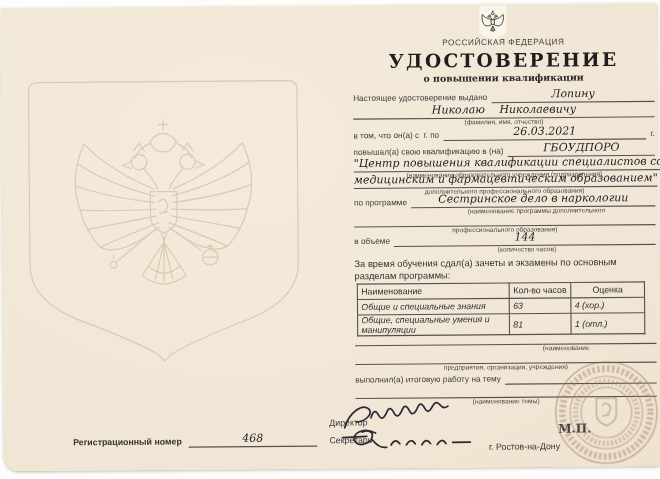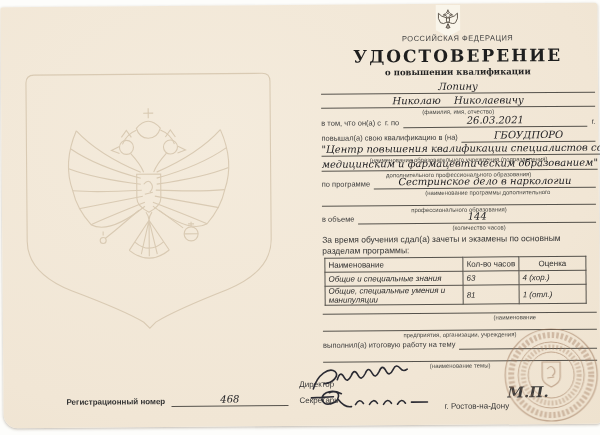--- a/index.html
+++ b/index.html
@@ -27,21 +27,21 @@
   table.exam{position:absolute;left:322px;top:253px;width:261px;border-collapse:collapse;
     font-size:8px;color:#2d2d2d;table-layout:fixed;}
   table.exam td,table.exam th{border:1px solid #55524c;padding:0 3px;text-align:center;}
   table.exam th{font-weight:normal;height:13px;}
   table.exam th:first-child{text-align:left;}
   table.exam td{font-style:italic;text-align:left;height:13px;}
   table.exam td:first-child{text-align:left;}
   .sig{stroke:#2b2b33;stroke-width:1.6;fill:none;stroke-linecap:round;}
   .wm{stroke:#d9cab3;fill:none;stroke-width:1.1;}
   .small-lbl{font-size:8px;color:#343434;}
-  .mp{font-family:"DejaVu Serif",serif;font-weight:bold;font-size:15px;color:#3a3a3a;font-style:italic;}
+  .mp{font-family:"DejaVu Serif",serif;font-weight:bold;font-size:11px;color:#3a3a3a;}
   .date-txt{font-size:8.5px;color:#8a7d6d;}
   .reg-row{position:absolute;left:63px;top:387px;width:222px;height:14px;display:flex;align-items:flex-end;gap:6px;}
   .reg-lbl{font-size:8px;font-weight:bold;color:#333;white-space:nowrap;padding-bottom:1px;margin-top:44px;}
   .seal{opacity:.55;filter:blur(.3px);}
 </style>
 </head>
 <body>
 
 <div class="paper">
 
@@ -85,20 +85,21 @@
     </svg>
   </div>
 
   <div class="abs hdr">
     <div class="country">РОССИЙСКАЯ ФЕДЕРАЦИЯ</div>
     <div class="title">УДОСТОВЕРЕНИЕ</div>
     <div class="subtitle">о повышении квалификации</div>
   </div>
 
   <div class="row" style="top:74px;">
+    <span class="lbl">Настоящее удостоверение выдано</span>
     <span class="u">Лопину</span>
   </div>
   <div class="row" style="top:88px;">
     <span class="u" style="word-spacing:10px;">Николаю  Николаевичу</span>
   </div>
   <div class="hint" style="left:320px;top:105px;width:274px;">(фамилия, имя, отчество)</div>
 
   <div class="row" style="top:108px;">
     <span class="lbl">в том, что он(а) с</span>
     <span class="lbl">г. по</span>

